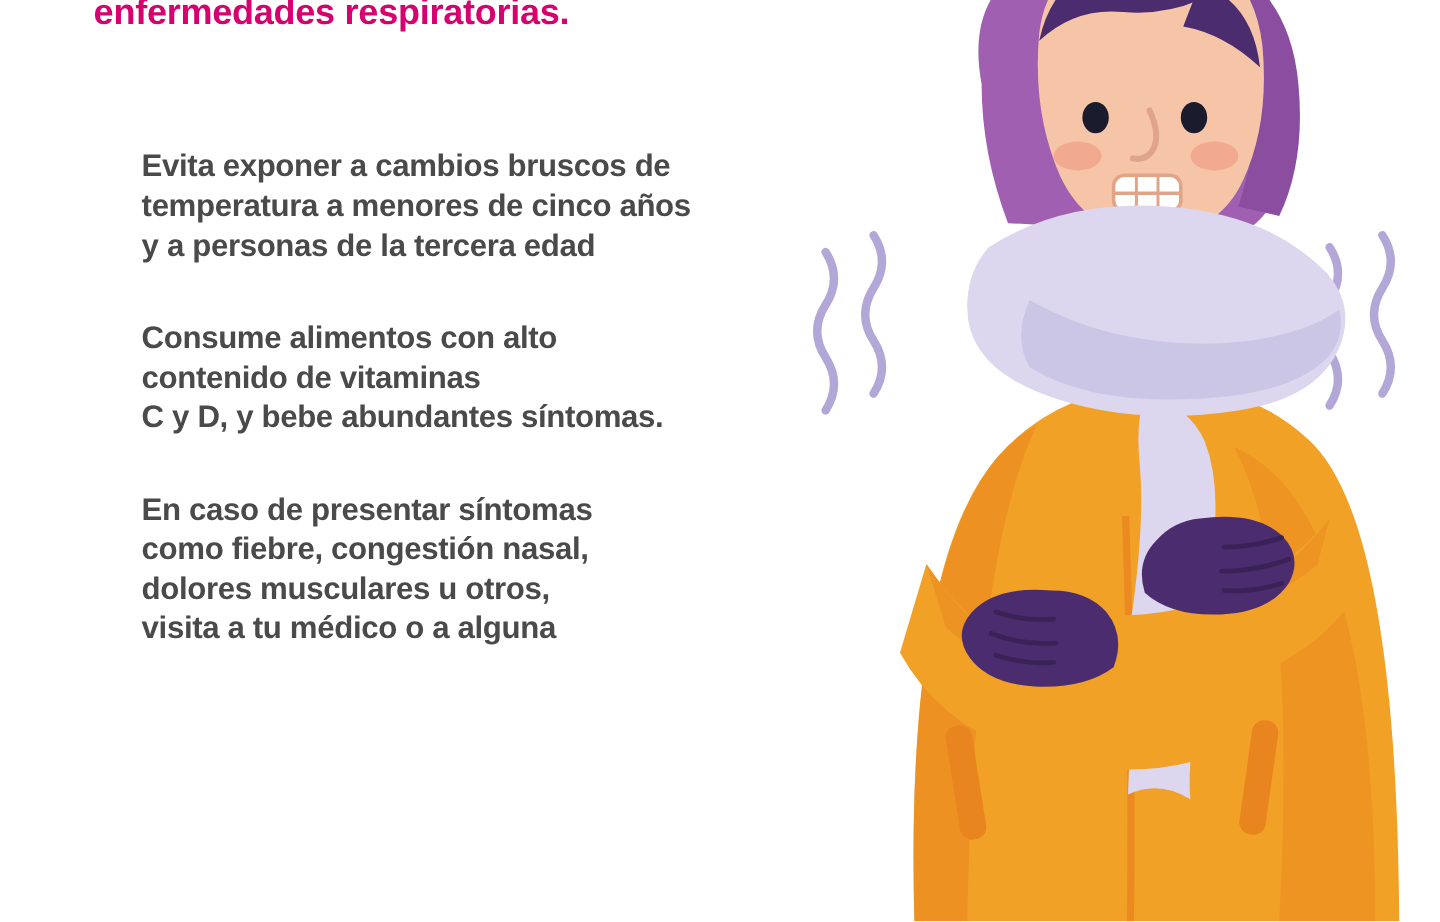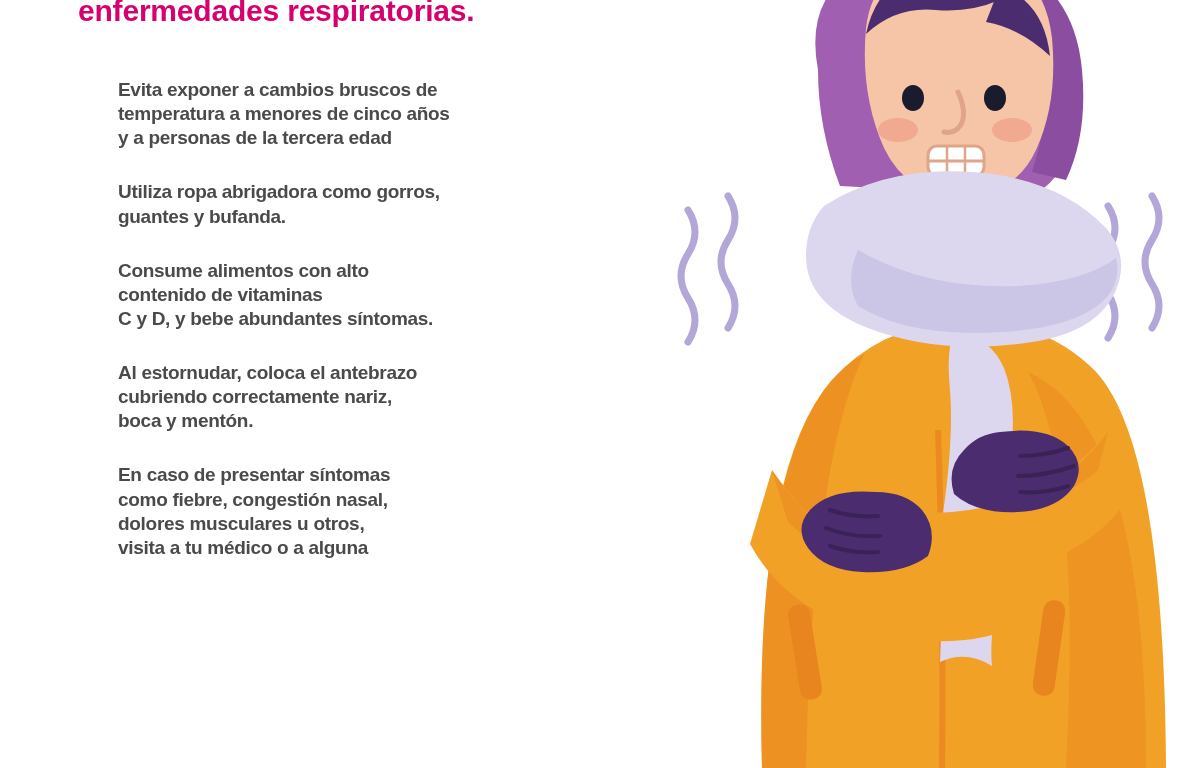--- a/index.html
+++ b/index.html
@@ -42,26 +42,27 @@
 
   .tips {
     position: absolute;
     left: 118px;
     top: 78px;
     width: 560px;
   }
 
   .tip {
     color: #4a4a4a;
-    font-size: 19px;
+    font-size: 26px;
     font-weight: bold;
     line-height: 1.27;
     letter-spacing: -0.3px;
     margin-bottom: 30px;
     white-space: pre-line;
+    margin-top: 44px;
   }
   .tip:last-child { margin-bottom: 0; }
 
   
   .illus {
     position: absolute;
     right: 0;
     top: 0;
     width: 530px;
     height: 768px;
@@ -74,28 +75,23 @@
 <div id="poster">
 
   <div class="text-col">
 
     <div class="headline">enfermedades respiratorias.</div>
 
     <div class="tips">
       <div class="tip">Evita exponer a cambios bruscos de
 temperatura a menores de cinco años
 y a personas de la tercera edad</div>
-      <div class="tip">Utiliza ropa abrigadora como gorros,
-guantes y bufanda.</div>
       <div class="tip">Consume alimentos con alto
 contenido de vitaminas
 C y D, y bebe abundantes síntomas.</div>
-      <div class="tip">Al estornudar, coloca el antebrazo
-cubriendo  correctamente nariz,
-boca y mentón.</div>
       <div class="tip">En caso de presentar síntomas
 como fiebre, congestión nasal,
 dolores musculares u otros,
 visita a tu médico o a alguna</div>
     </div>
 
   </div>
 
   <div class="illus">
     <svg viewBox="0 0 530 768" xmlns="http://www.w3.org/2000/svg">

